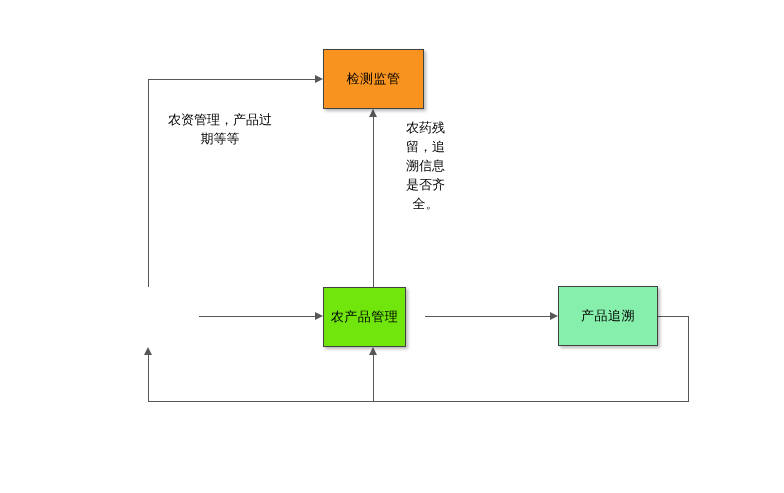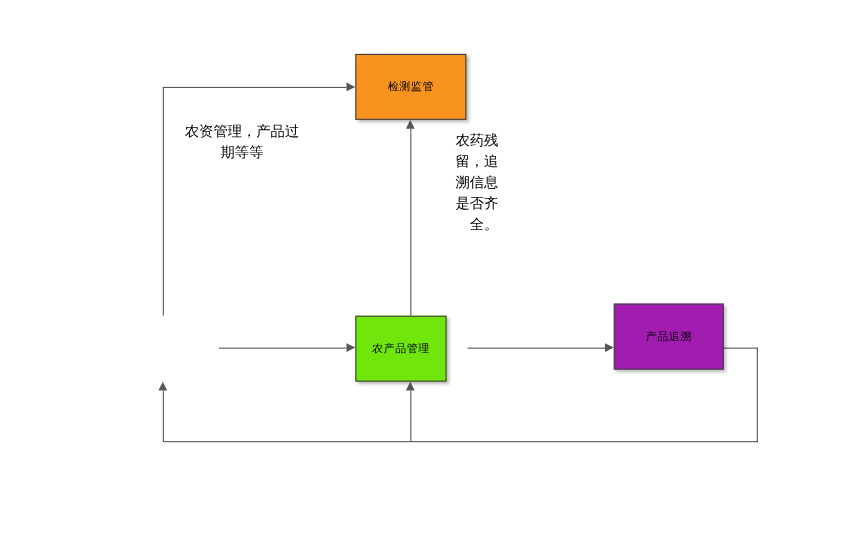--- a/index.html
+++ b/index.html
@@ -12,21 +12,21 @@
     overflow: hidden;
   }
   .node {
     position: absolute;
     box-sizing: border-box;
     border: 1px solid #424242;
     box-shadow: 2px 2px 3px rgba(0,0,0,0.28);
     display: flex;
     align-items: center;
     justify-content: center;
-    font-size: 10px;
+    font-size: 13px;
     color: #000000;
     letter-spacing: 0.5px;
   }
   .line {
     position: absolute;
     background: #575757;
   }
   .arrow-right {
     position: absolute;
     width: 0; height: 0;
@@ -78,26 +78,26 @@
 
   <div class="node" style="left: 323px; top: 49px; width: 101px; height: 60px; background-color: rgb(247, 147, 30);">
     <span>检测监管</span>
   </div>
 
 
   <div class="node" style="left: 323px; top: 287px; width: 83px; height: 60px; background-color: rgb(112, 230, 13);">
     <span>农产品管理</span>
   </div>
 
-  <div class="node" style="left: 558px; top: 276px; width: 100px; height: 60px; background-color: #a21caf;">
+  <div class="node" style="left: 558px; top: 286px; width: 100px; height: 60px; background-color: #86efac;">
     <span>产品追溯</span>
   </div>
 
   <div class="note" style="left:155px; top:110px; width:130px;">农资管理，产品过
 期等等</div>
 
-  <div class="note" style="left:398px; top:118px; width:55px;text-align:right;">农药残
+  <div class="note" style="left:398px; top:118px; width:55px;">农药残
 留，追
 溯信息
 是否齐
 全。</div>
 
 </div>
 
 </body></html>

